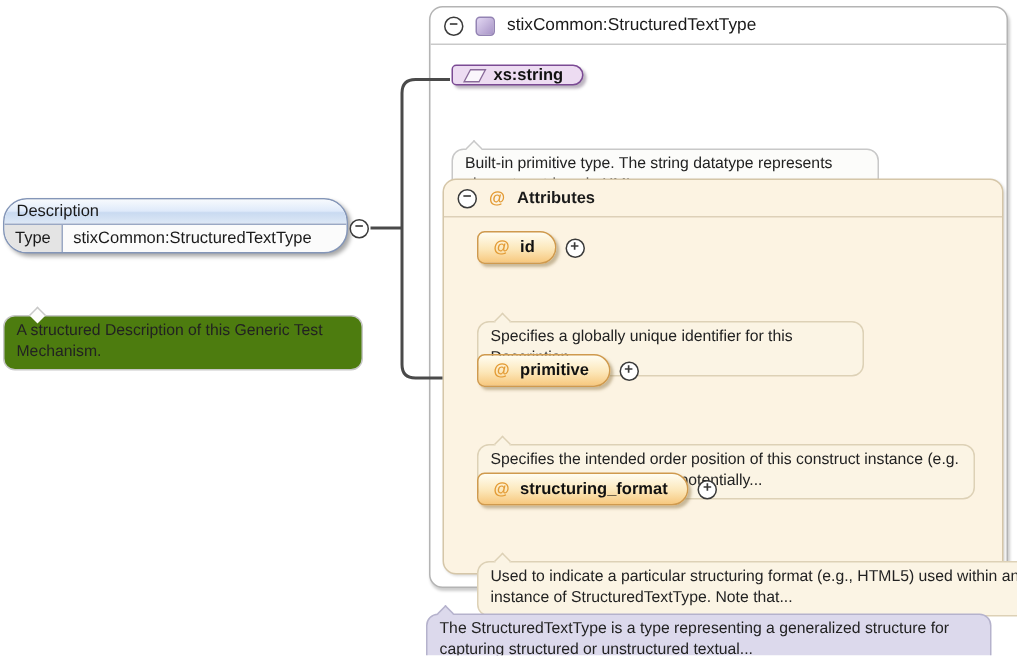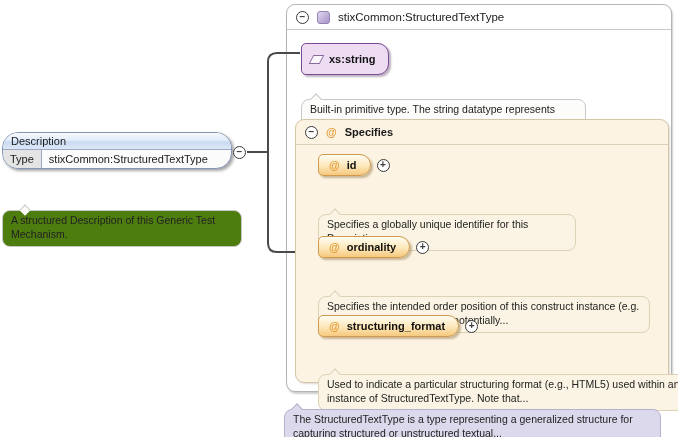--- a/index.html
+++ b/index.html
@@ -61,21 +61,21 @@
     border-bottom:1px solid #c9c9c9; font-size:11.5px;
   }
   .purple-square {
     width:13px; height:13px; border-radius:3px; flex:0 0 13px;
     background:linear-gradient(135deg,#e2d7f2,#a793c6);
     border:1px solid #9383b3;
   }
 
   
   .base-badge {
-    position:absolute; left:14px; top:38px; height:32px; z-index:3;
+    position:absolute; left:14px; top:38px; height:14px; z-index:3;
     display:inline-flex; align-items:center; gap:7px; padding:0 13px 0 9px;
     background:#eddcf2; border:1.5px solid #7b4a94;
     border-radius:5px 11px 11px 5px;
     font-size:11px; font-weight:bold; color:#111;
     box-shadow:2px 2px 2px rgba(90,70,100,.4); cursor:pointer;
   }
   .stype-icon {
     width:11px; height:9px; background:#faf6fc;
     border:1.5px solid #8a6a9a; transform:skewX(-28deg);
   }
@@ -155,39 +155,39 @@
     </div>
     <div class="docbox doc-xs">
       <div class="tail"></div>
       <span>Built-in primitive type. The string datatype represents character strings in XML.</span>
     </div>
 
     <div class="attr-panel">
       <div class="attr-header">
         <span class="circle-icon">−</span>
         <span class="at-sym">@</span>
-        <span>Specifies</span>
+        <span>Attributes</span>
       </div>
 
       <div class="attr-row row-id">
         <div class="attr-badge">
           <span class="at-sym">@</span>
           <span>id</span>
         </div>
         <span class="circle-icon">+</span>
       </div>
       <div class="docbox attr-doc doc-id">
         <div class="tail"></div>
         <span>Specifies a globally unique identifier for this Description.</span>
       </div>
 
       <div class="attr-row row-ord">
         <div class="attr-badge">
           <span class="at-sym">@</span>
-          <span>ordinality</span>
+          <span>primitive</span>
         </div>
         <span class="circle-icon">+</span>
       </div>
       <div class="docbox attr-doc doc-ord">
         <div class="tail"></div>
         <span>Specifies the intended order position of this construct instance (e.g. Description) within a set of potentially...</span>
       </div>
 
       <div class="attr-row row-sf">
         <div class="attr-badge">

